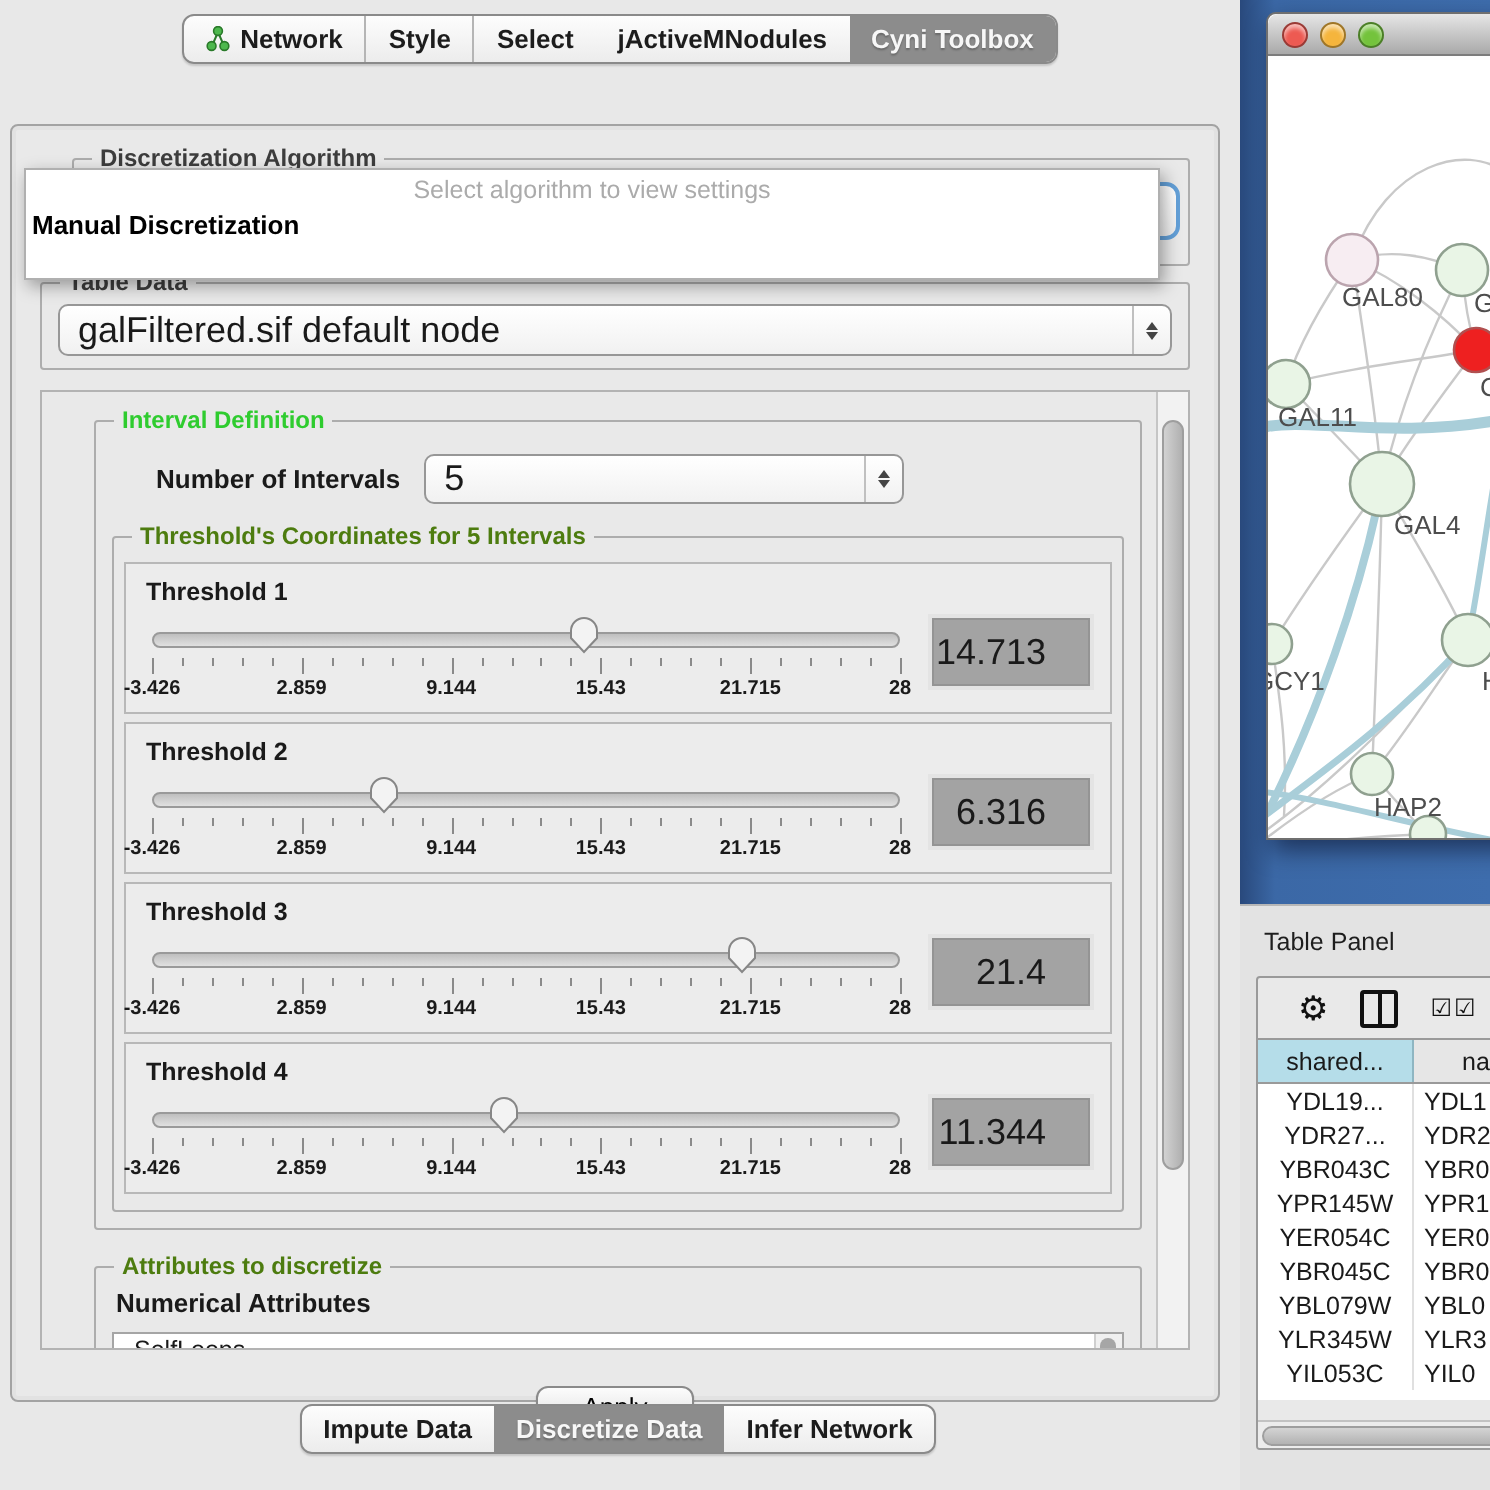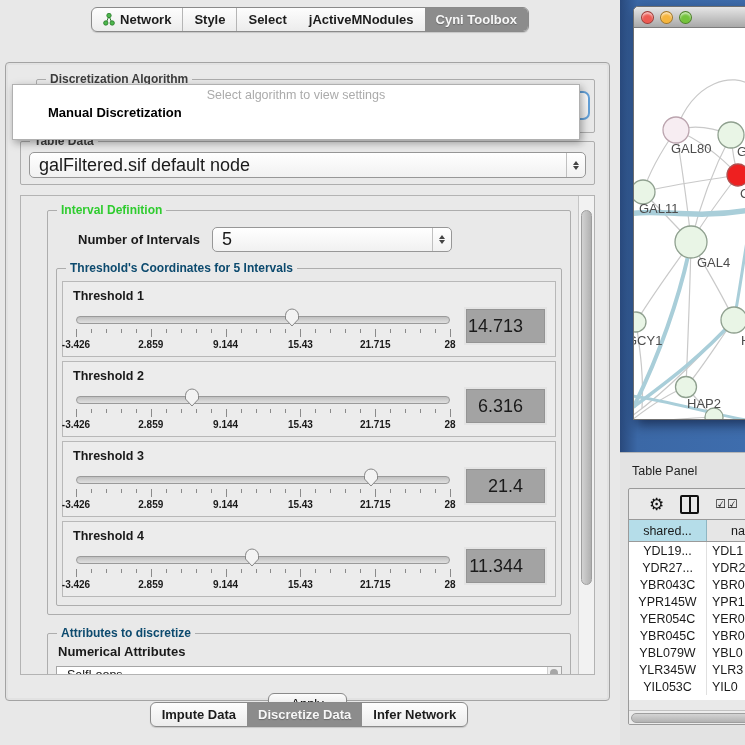--- a/index.html
+++ b/index.html
@@ -24,21 +24,21 @@
   .tab.selected{background:#8c8c8c;color:#f7f7f7;text-shadow:0 1px 1px rgba(0,0,0,.25);}
   .neticon{display:inline-block;}
 
   .outer-box{position:absolute;left:5px;top:62px;width:603px;height:637px;
              border:1px solid #a3a3a3;border-radius:4px;background:#e9e9e9;
              box-shadow:inset 0 0 0 2px #e2e2e2;}
   .group{border:1px solid #adadad;border-radius:2px;position:relative;}
   .legend{position:absolute;top:-8px;left:9px;background:#e9e9e9;padding:0 4px;font-size:12px;font-weight:bold;}
   .legend.plain{color:#3d3d3d;}
   .legend.green{color:#2fcc2f;}
-  .legend.blue{color:#0c4a6e;}
+  .legend.blue{color:#4d7c0f;}
 
   .algo-group{margin:16px 14px 0 30px;height:52px;}
   .combo-sliver{position:absolute;right:4px;top:11px;width:15px;height:25px;border:2px solid #63a0d8;
                 border-radius:7px;background:linear-gradient(#ffffff,#eeeeee);}
 
   .td-group{margin:8px 14px 0 14px;height:42px;}
   .combo{height:24px;margin:10px 8px 0 8px;border:1px solid #979797;border-radius:5px;
          background:linear-gradient(#ffffff,#f1f1f1);display:flex;align-items:center;
          font-size:18px;position:relative;}
   .combo .combo-text{padding-left:9px;flex:1;}
@@ -87,21 +87,21 @@
   .apply-row{text-align:center;margin-top:18px;}
   .apply{font-family:inherit;font-size:13px;padding:2px 22px;border:1px solid #8a8a8a;border-radius:6px;
          background:linear-gradient(#fcfcfc,#dedede);box-shadow:0 1px 1px rgba(0,0,0,.2);}
 
   .bottom-tabbar{position:absolute;left:0;top:702px;width:618px;display:flex;justify-content:center;}
 
   .algo-popup{position:absolute;left:12px;top:84px;width:566px;height:54px;background:#ffffff;
               border:1px solid #b0b0b0;box-shadow:2px 3px 8px rgba(0,0,0,.35);z-index:50;}
   .popup-hint{font-size:12.5px;color:#ababab;text-align:center;padding-top:3px;height:16px;}
   .popup-opt{font-size:13px;color:#000;padding:1px 0 1px 3px;line-height:15px;}
-  .popup-opt.bold{font-weight:bold;margin-left:32px;}
+  .popup-opt.bold{font-weight:bold;}
 
   
   .right-panel{position:absolute;left:620px;top:0;width:125px;height:745px;background:#e3e3e3;overflow:hidden;}
   .blue-area{position:relative;width:125px;height:452px;
              background:linear-gradient(90deg,#29497c,#3b68a6 14%,#3e6dad);}
   .net-window{position:absolute;left:13px;top:6px;width:130px;height:412px;background:#fff;
               border:1px solid #6f6f6f;border-radius:5px 0 0 0;box-shadow:3px 5px 12px rgba(0,0,20,.5);overflow:hidden;}
   .net-titlebar{height:20px;background:linear-gradient(#e6e6e6,#a9a9a9);border-bottom:1px solid #7d7d7d;
                 border-radius:5px 0 0 0;display:flex;align-items:center;padding-left:7px;gap:6px;}
   .tl{width:11px;height:11px;border-radius:50%;border:1px solid rgba(0,0,0,.35);

